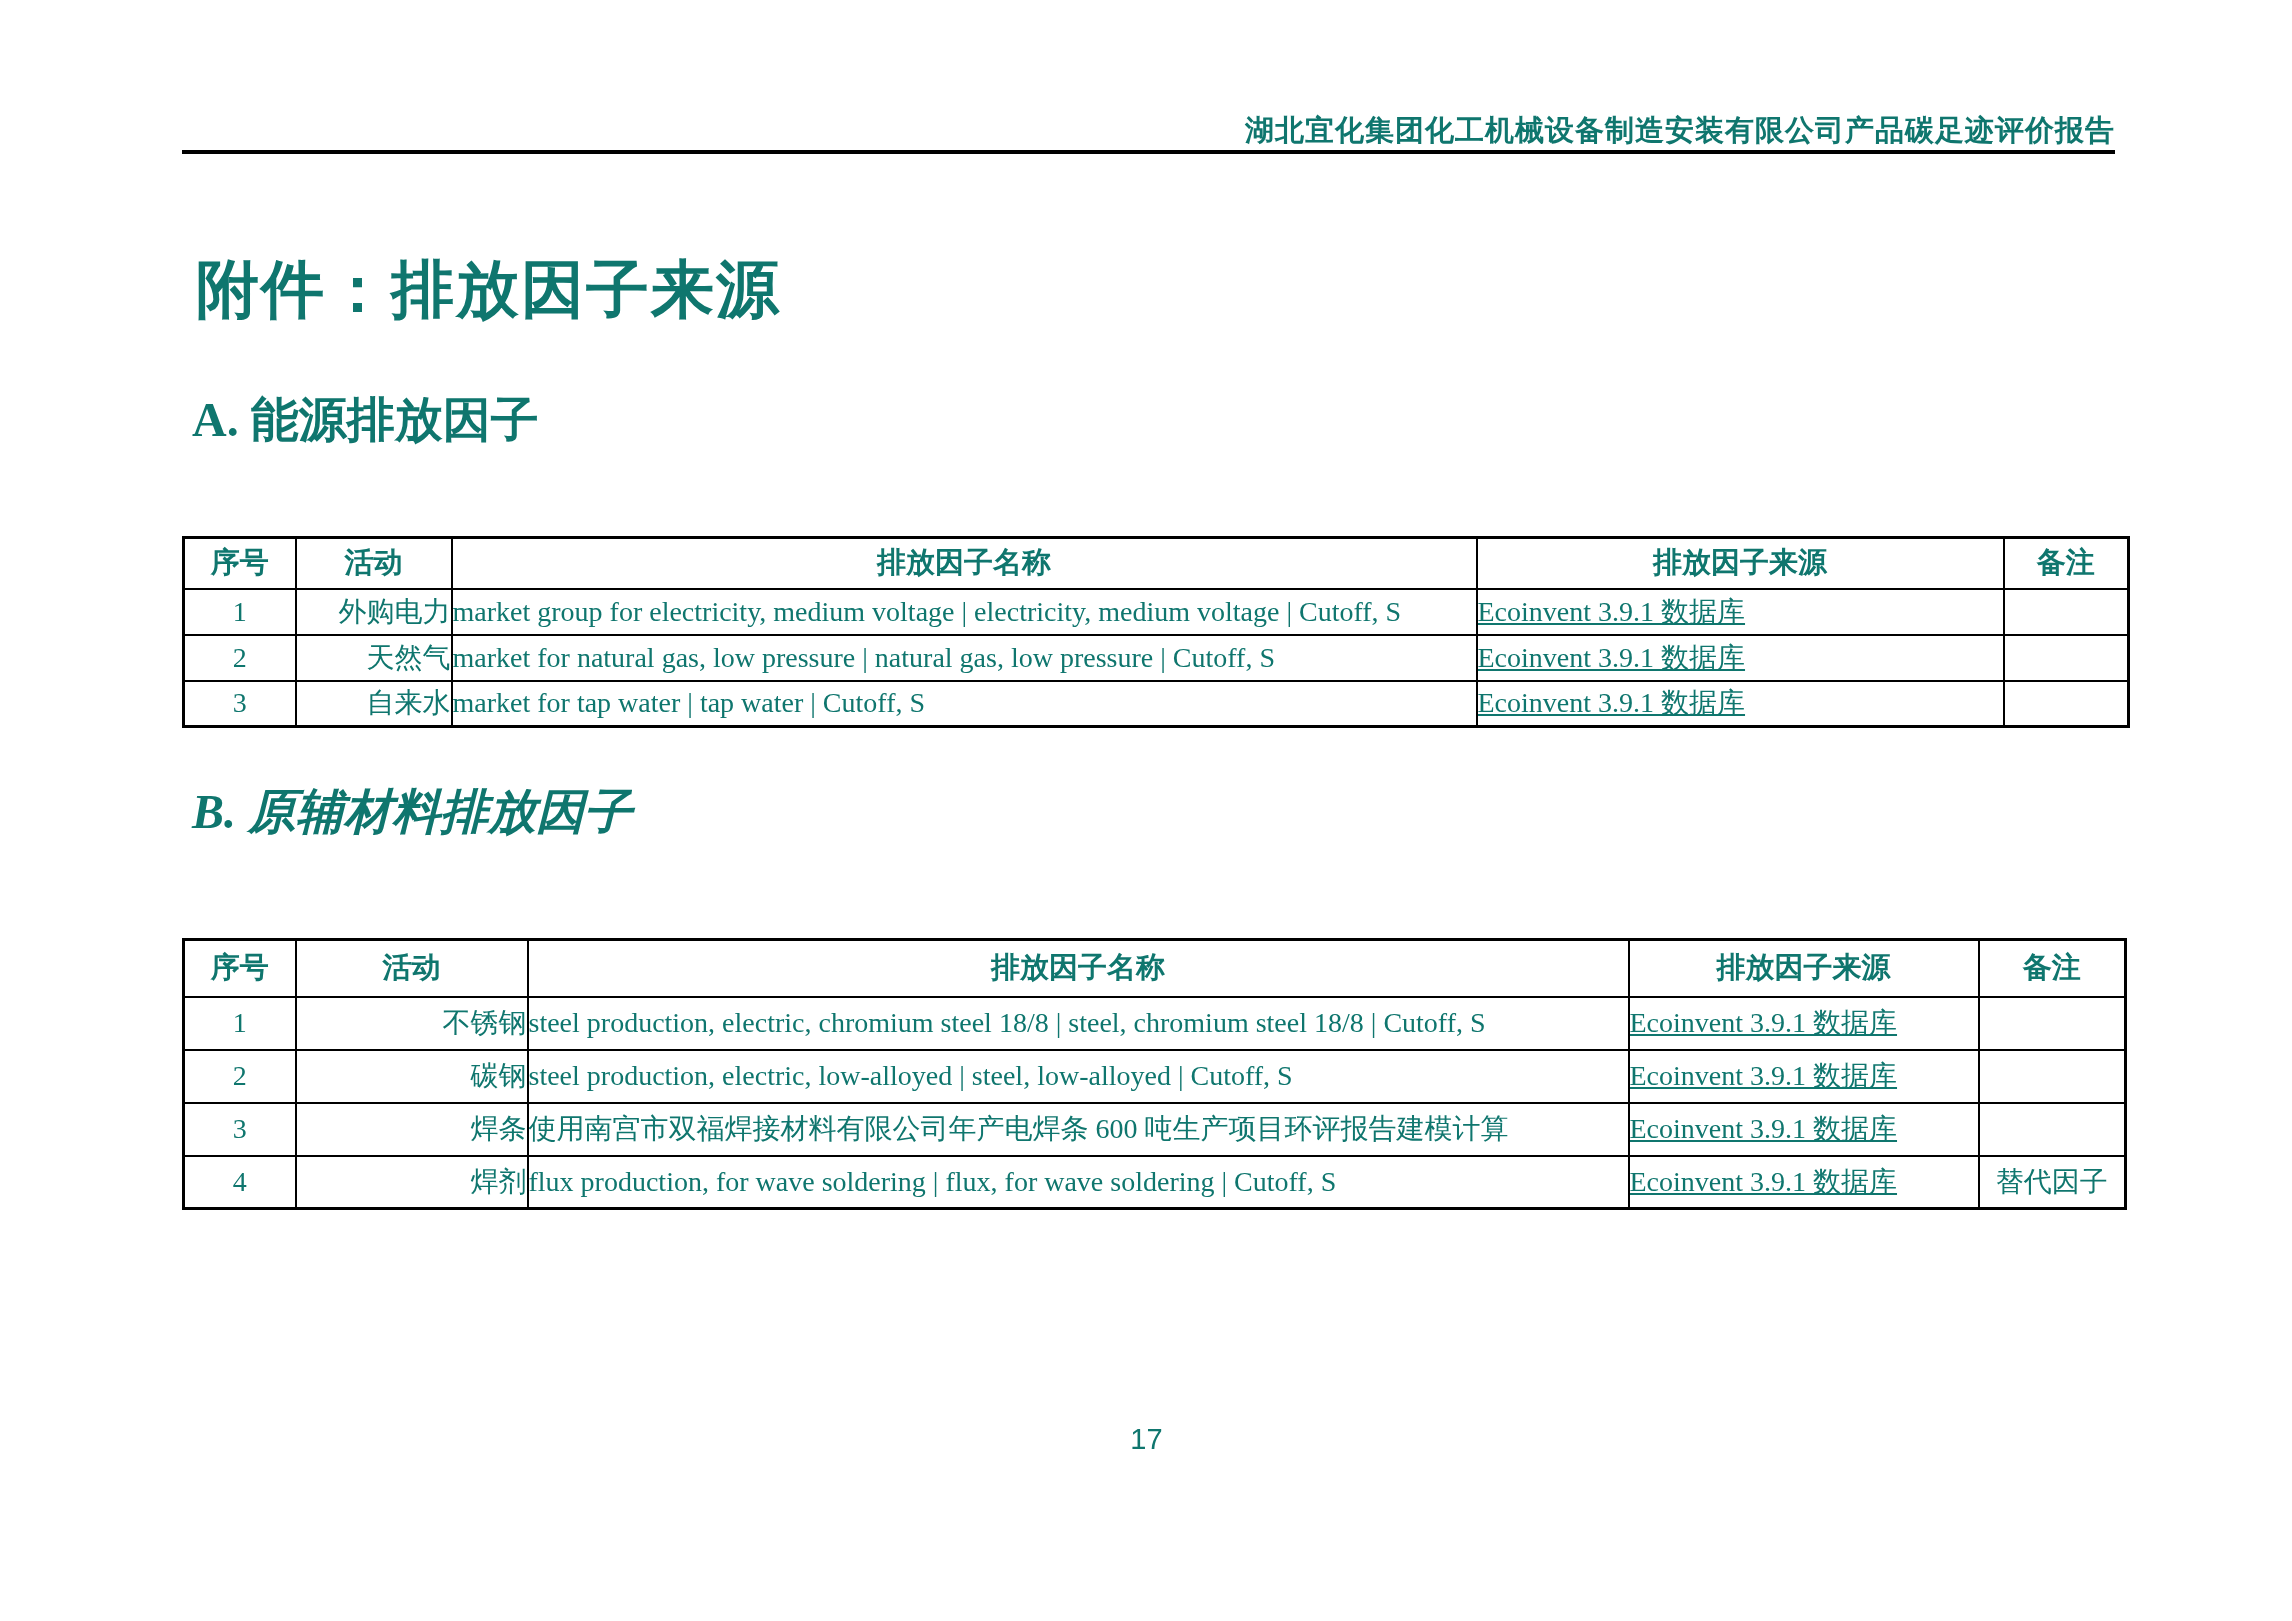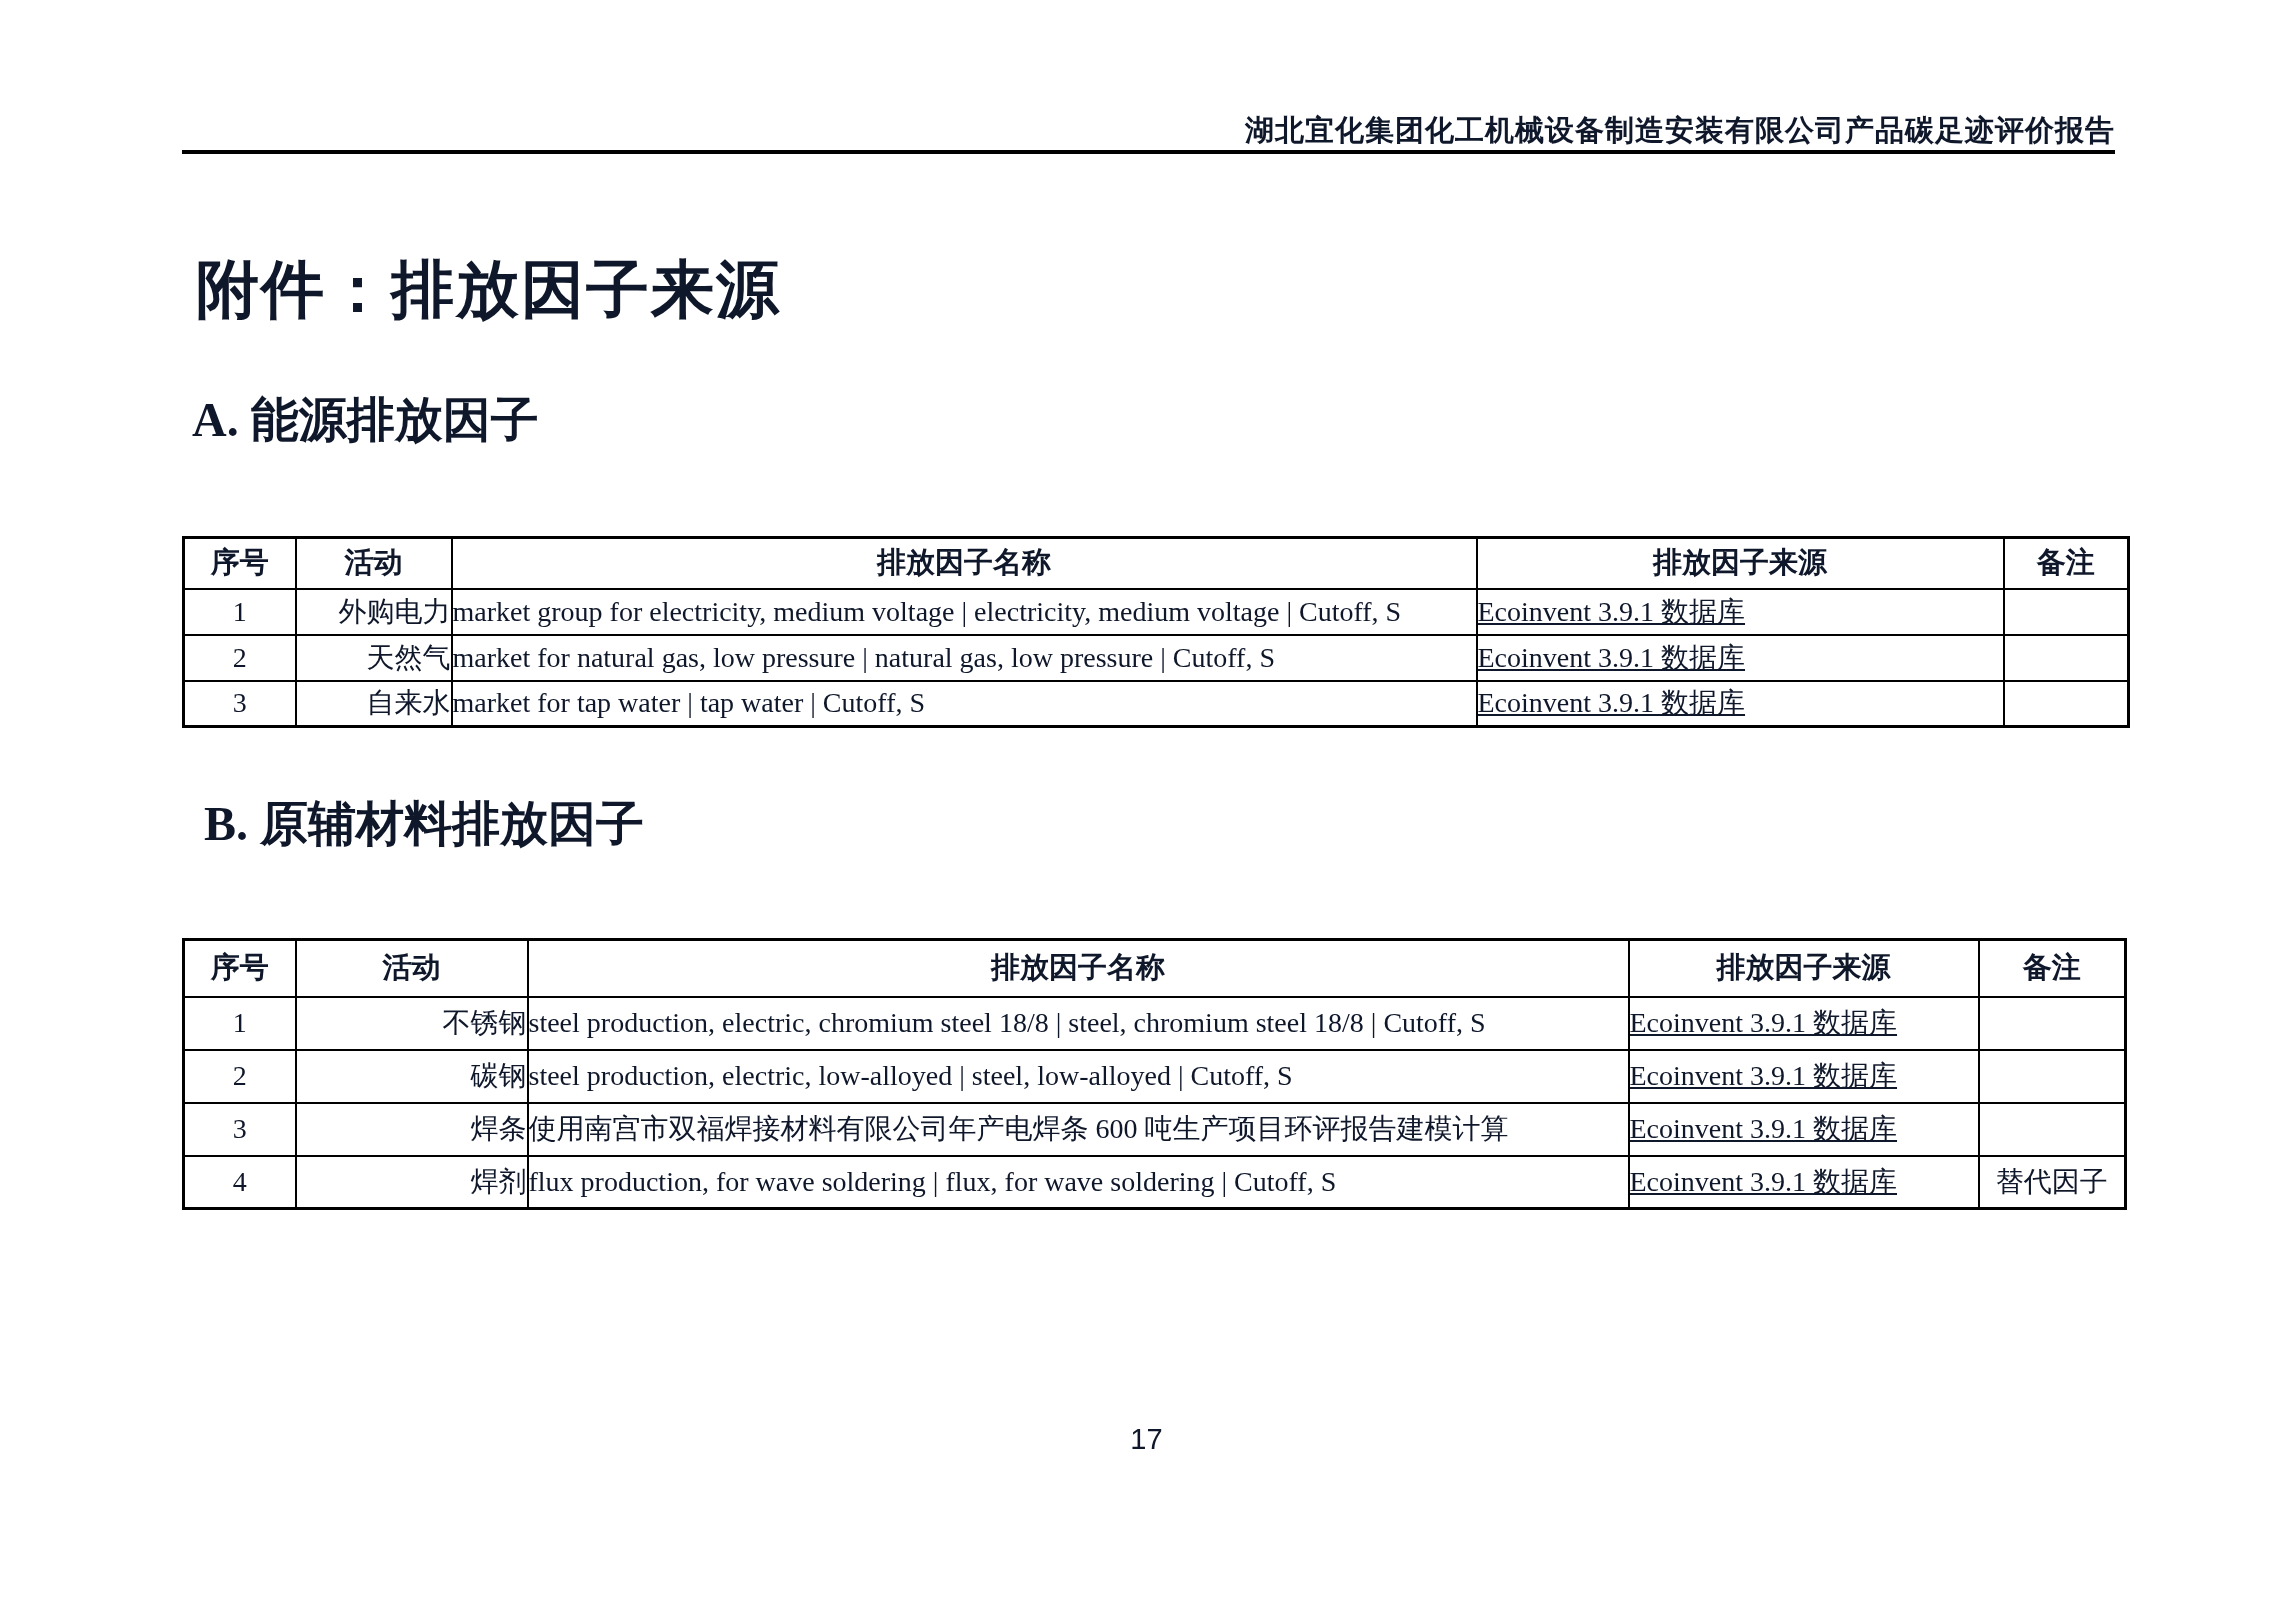--- a/index.html
+++ b/index.html
@@ -5,21 +5,21 @@
   html, body {
     margin: 0;
     padding: 0;
     background: #ffffff;
   }
   .page {
     position: relative;
     width: 2293px;
     height: 1621px;
     background: #ffffff;
-    color: #0f172a;
+    color: #0f766e;
     font-family: "Liberation Serif", "DejaVu Serif", serif;
     overflow: hidden;
   }
   .doc-header {
     position: absolute;
     top: 111px;
     left: 182px;
     width: 1933px;
     text-align: right;
     font-size: 29px;
@@ -153,21 +153,21 @@
       <tr>
         <td class="c-idx">3</td>
         <td class="c-act">自来水</td>
         <td class="c-name">market for tap water | tap water | Cutoff, S</td>
         <td class="c-src">Ecoinvent 3.9.1 数据库</td>
         <td class="c-rem"></td>
       </tr>
     </tbody>
   </table>
 
-  <h2 class="section-heading section-b-heading" style="margin:12px;">B. 原辅材料排放因子</h2>
+  <h2 class="section-heading section-b-heading" style="margin:0;font-style:italic;">B. 原辅材料排放因子</h2>
 
   <table class="factor-table table-b">
     <colgroup>
       <col style="width:112px">
         <col style="width:232px">
         <col style="width:1101px">
         <col style="width:350px">
         <col style="width:147px">
     </colgroup>
     <thead>

